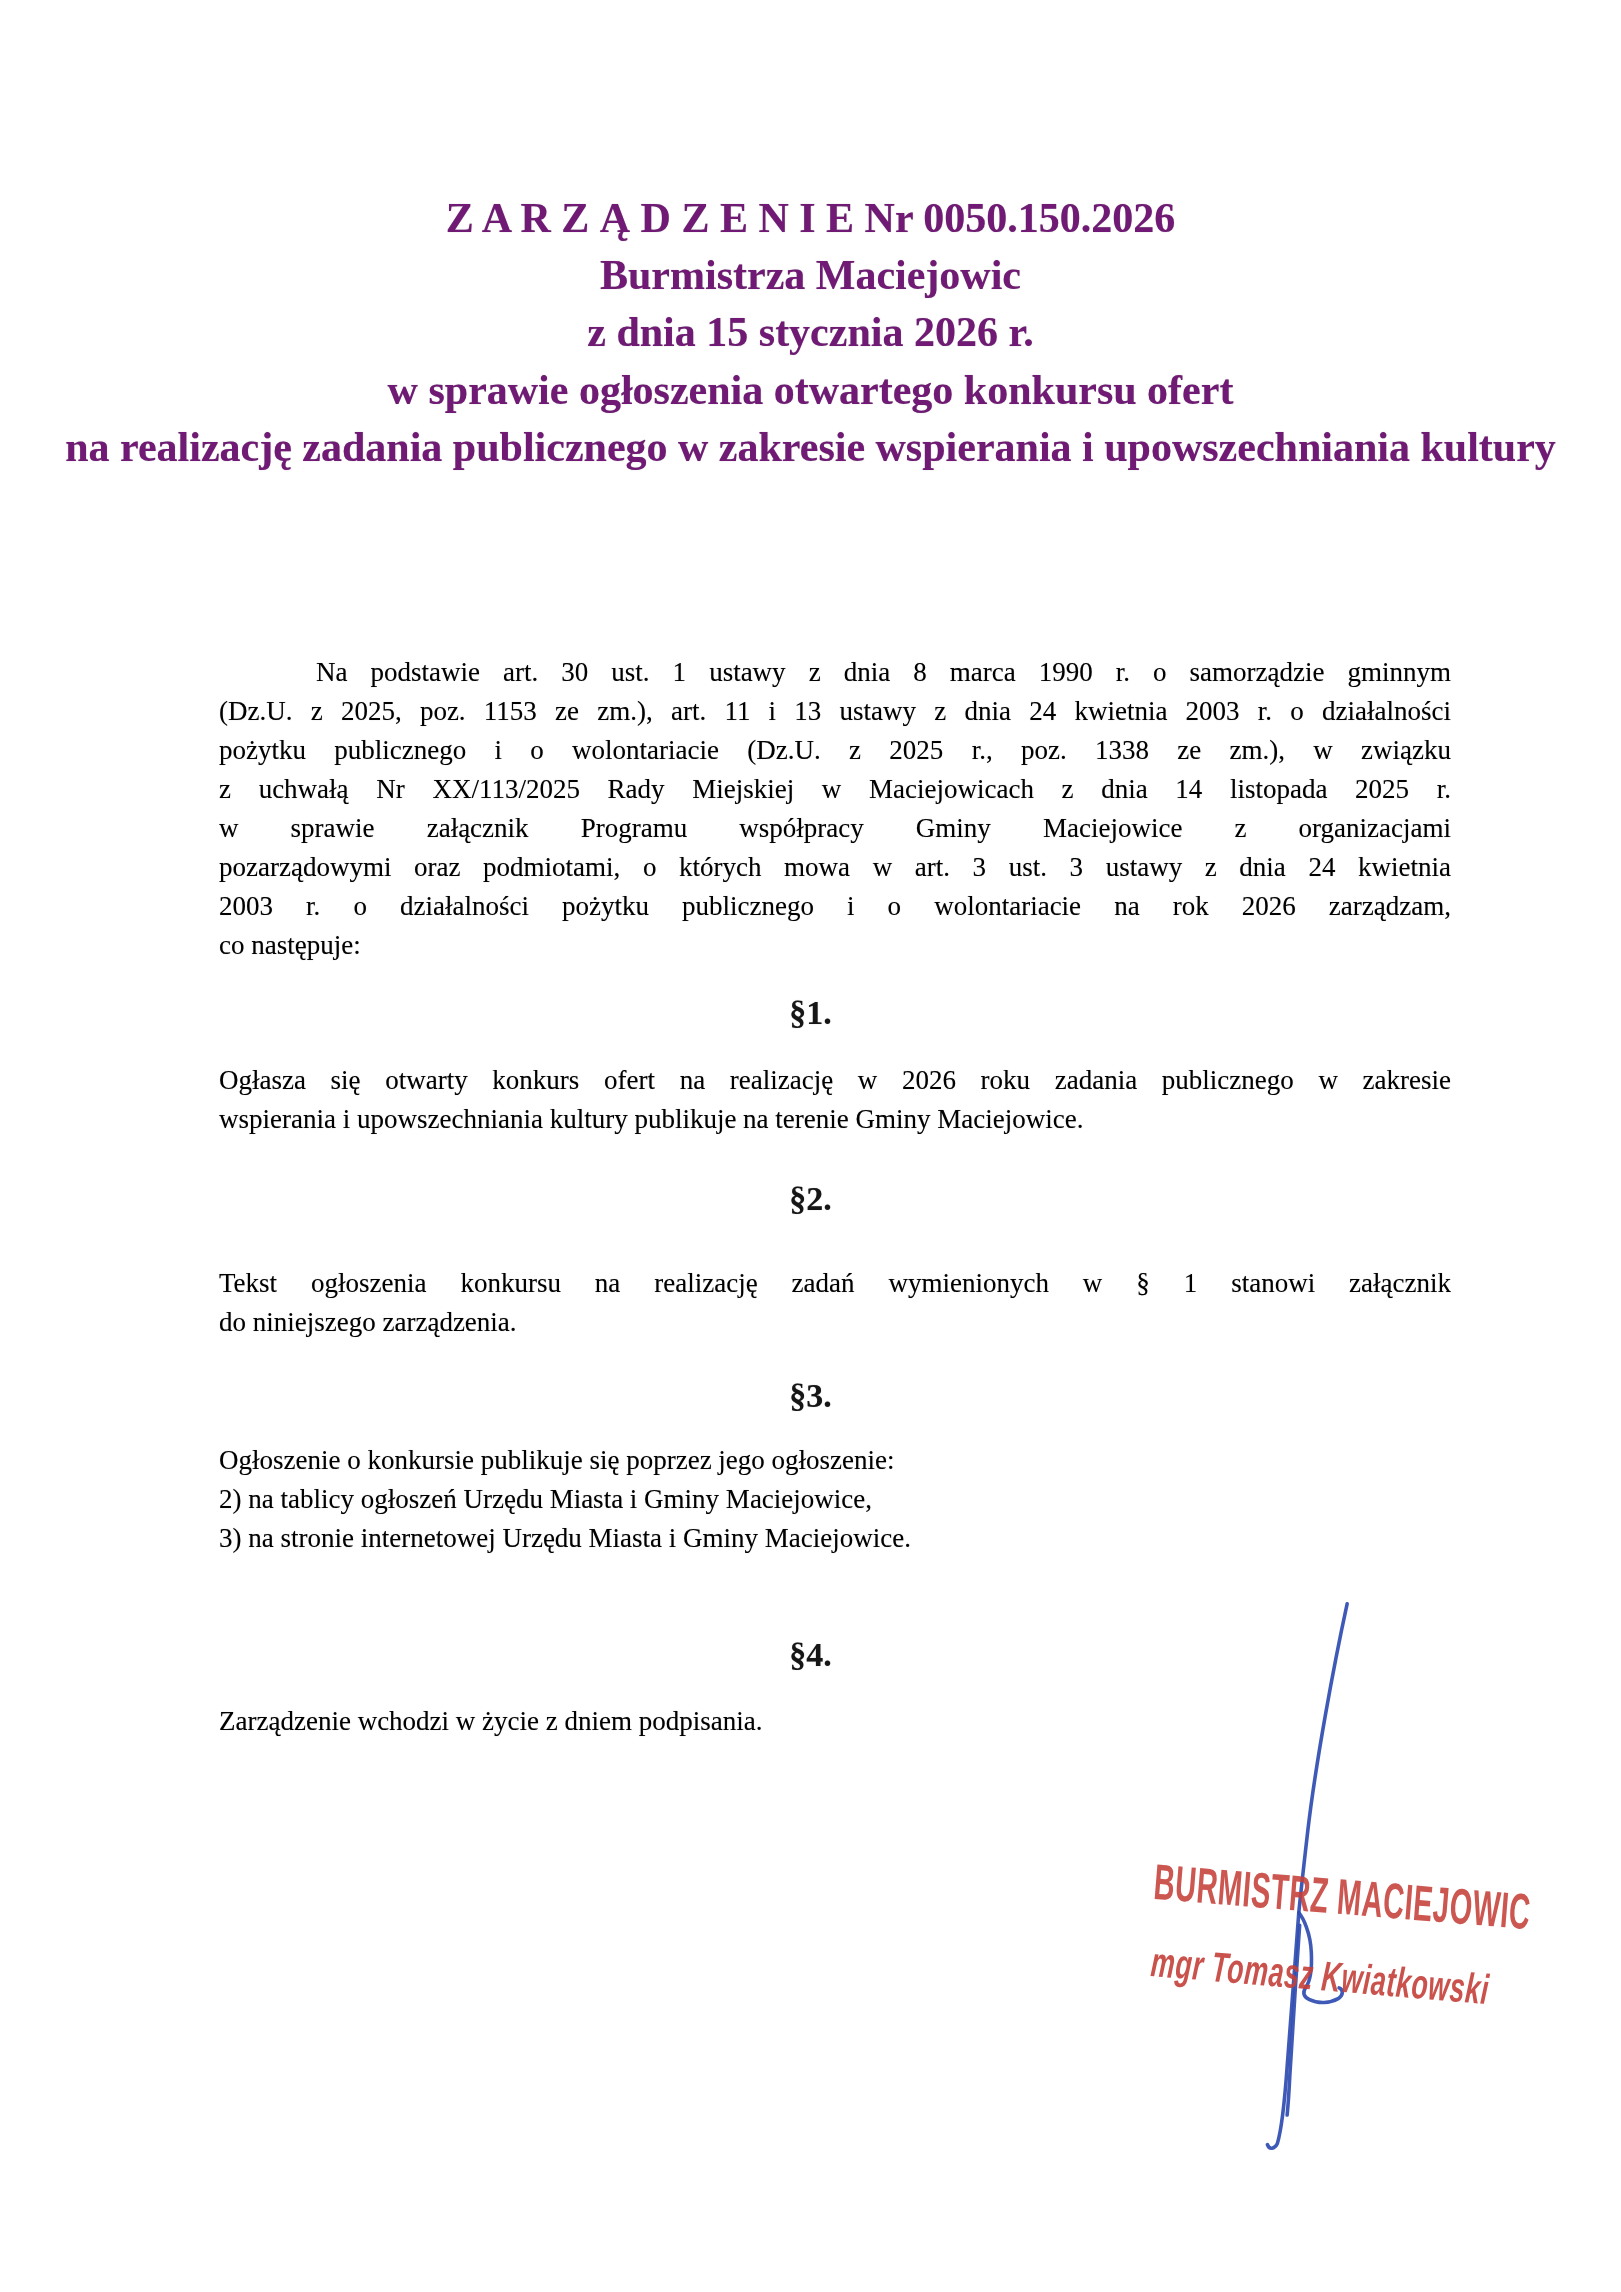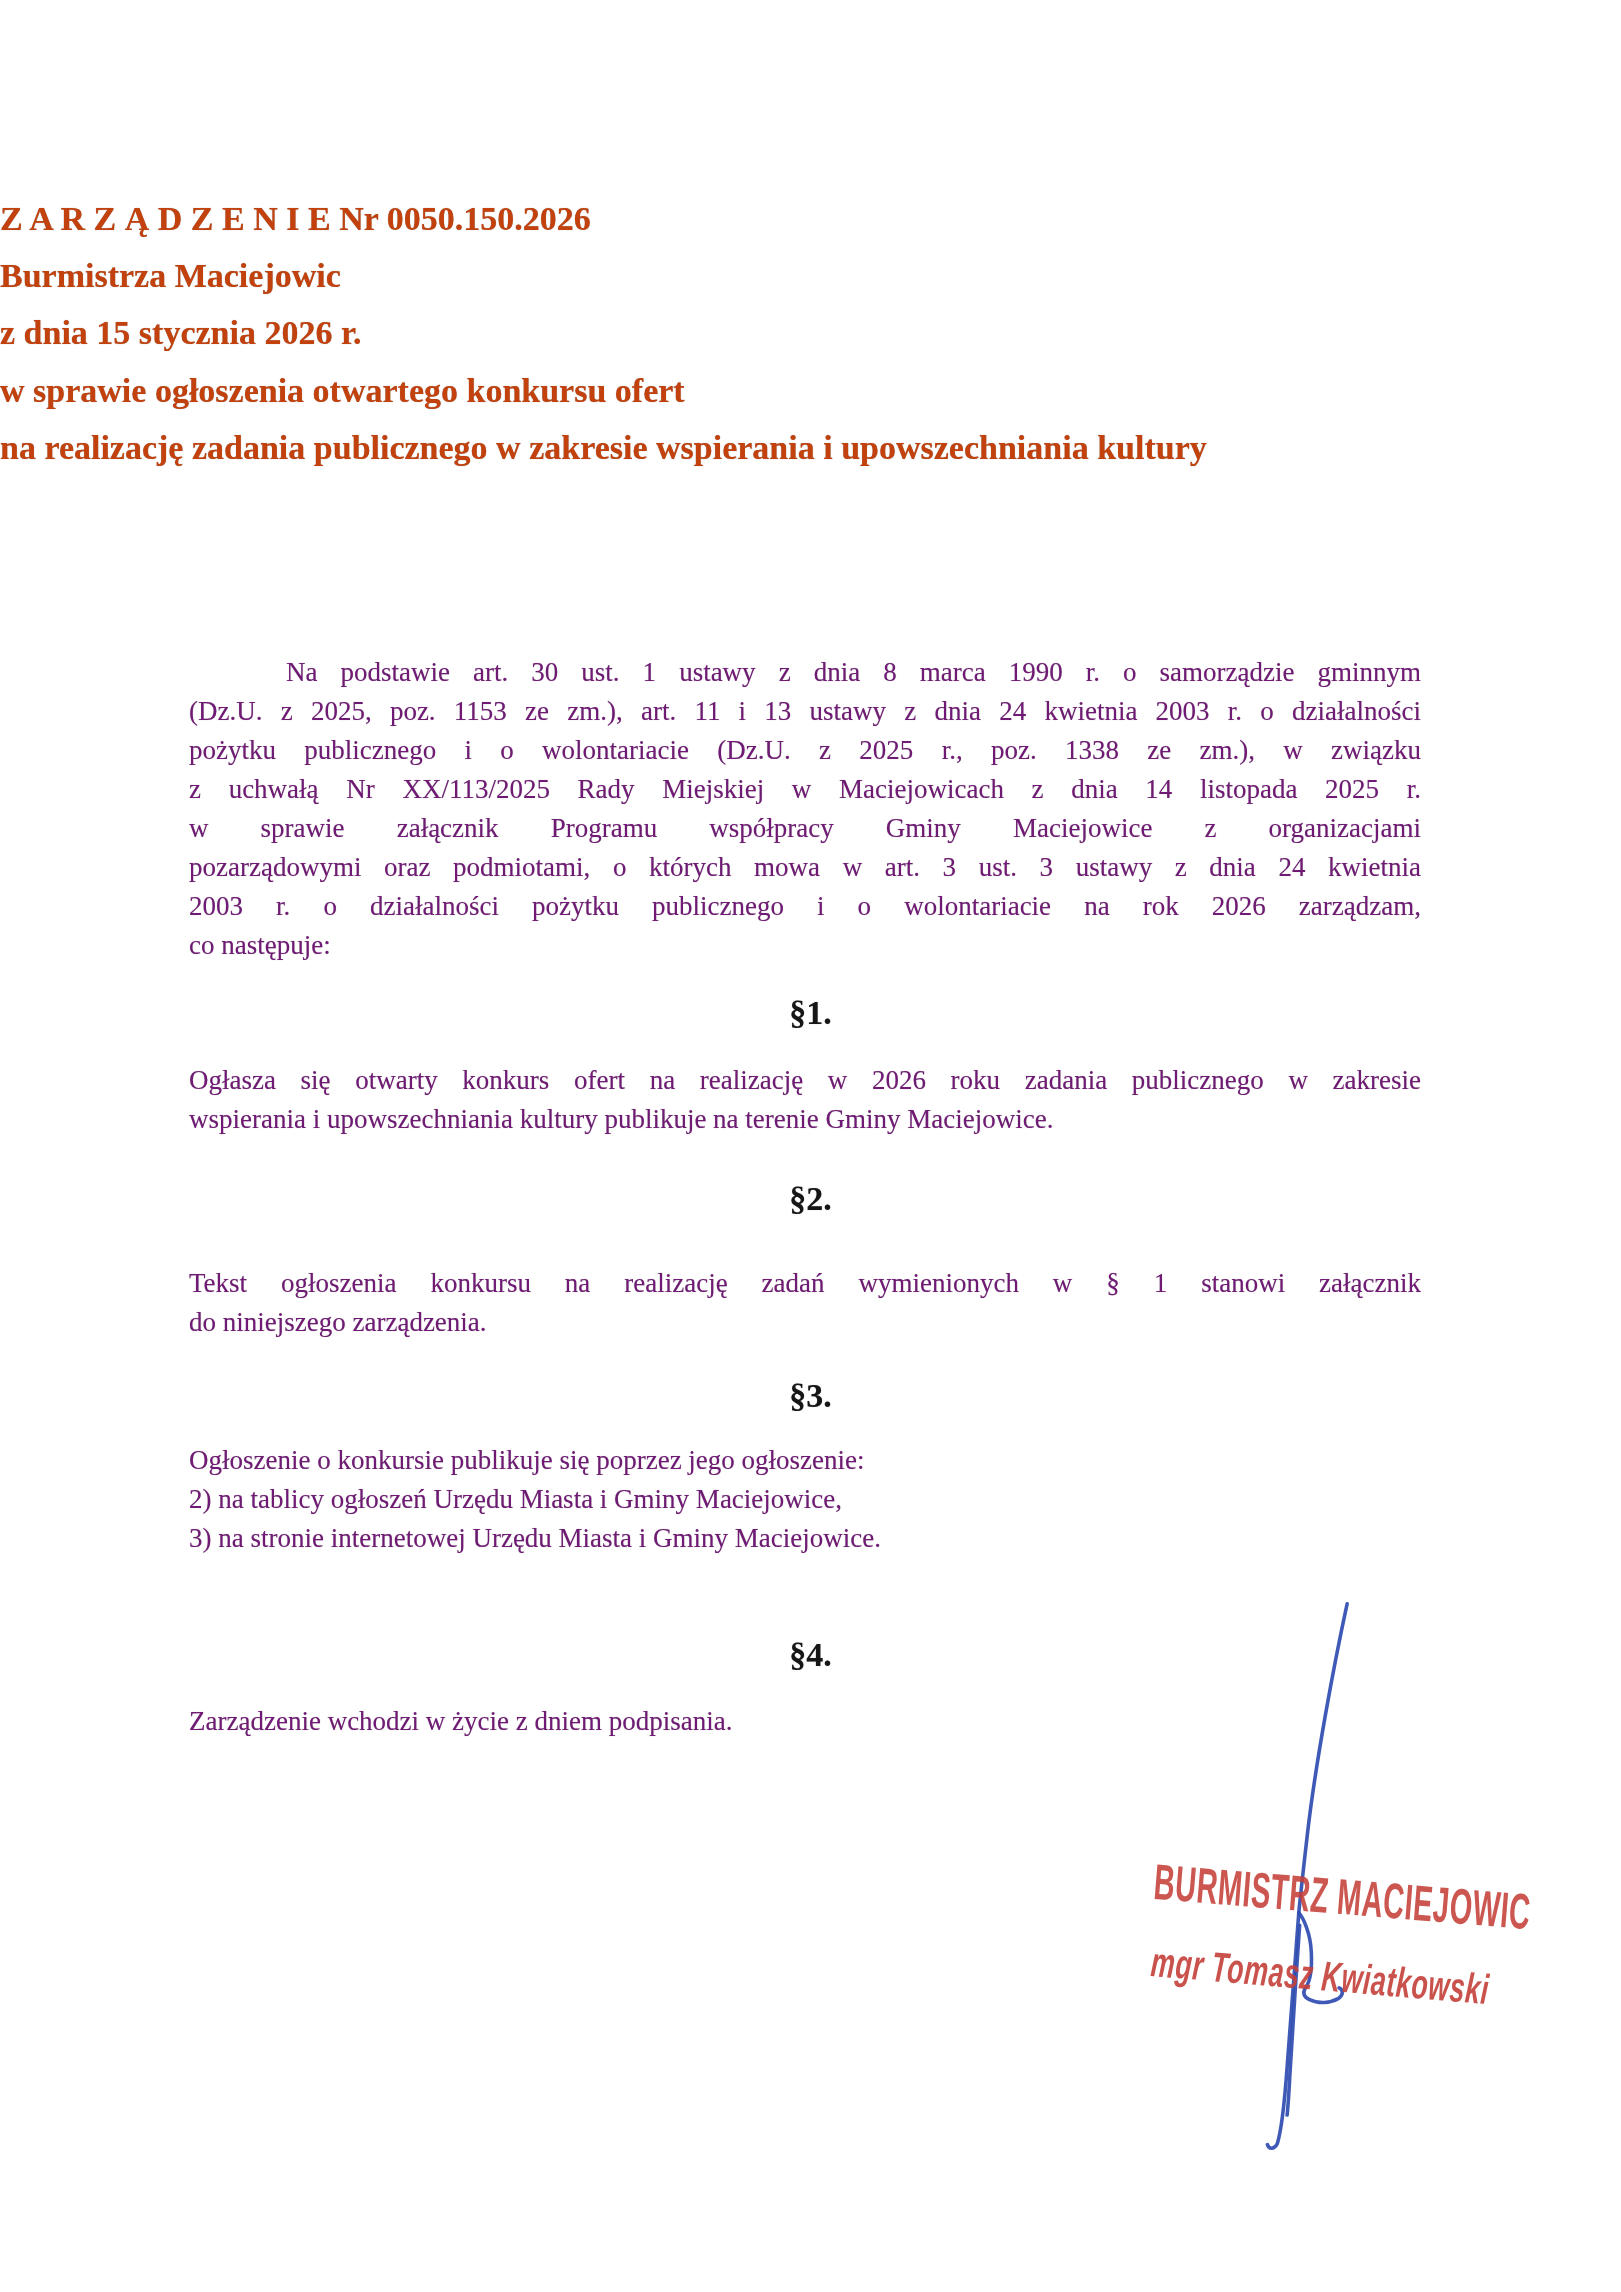--- a/index.html
+++ b/index.html
@@ -11,48 +11,48 @@
     background:#ffffff;
     overflow:hidden;
     font-family:"Liberation Serif","DejaVu Serif",serif;
     color:#1c1c1c;
   }
   
   .title-line{
     position:absolute;
     left:0;
     width:100%;
-    text-align:left;
+    text-align:center;
     font-weight:bold;
-    font-size:34px;
+    font-size:42px;
     line-height:39px;
     white-space:nowrap;
-    color:#c2410c;
+    color:#701a75;
     text-shadow:0 0 0.9px rgba(20,20,20,.45);
   }
   
   .sec-heading{
     position:absolute;
     left:0;
     width:100%;
     text-align:center;
     font-weight:bold;
     font-size:34px;
     line-height:39px;
     color:#161616;
     text-shadow:0 0 0.9px rgba(20,20,20,.4);
   }
   
   .body-block{
     position:absolute;
-    left:189px;
+    left:219px;
     width:1232px;
     font-size:27px;
     line-height:39px;
-    color:#701a75;
+    color:#000000;
     text-shadow:0 0 0.9px rgba(30,30,30,.35);
   }
   .jl{ text-align:justify; text-align-last:justify; }
   .ll{ text-align:left; }
   .indent1{ padding-left:97px; }
   
   .stamp-line1{
     position:absolute;
     left:1156px;
     top:1857px;

